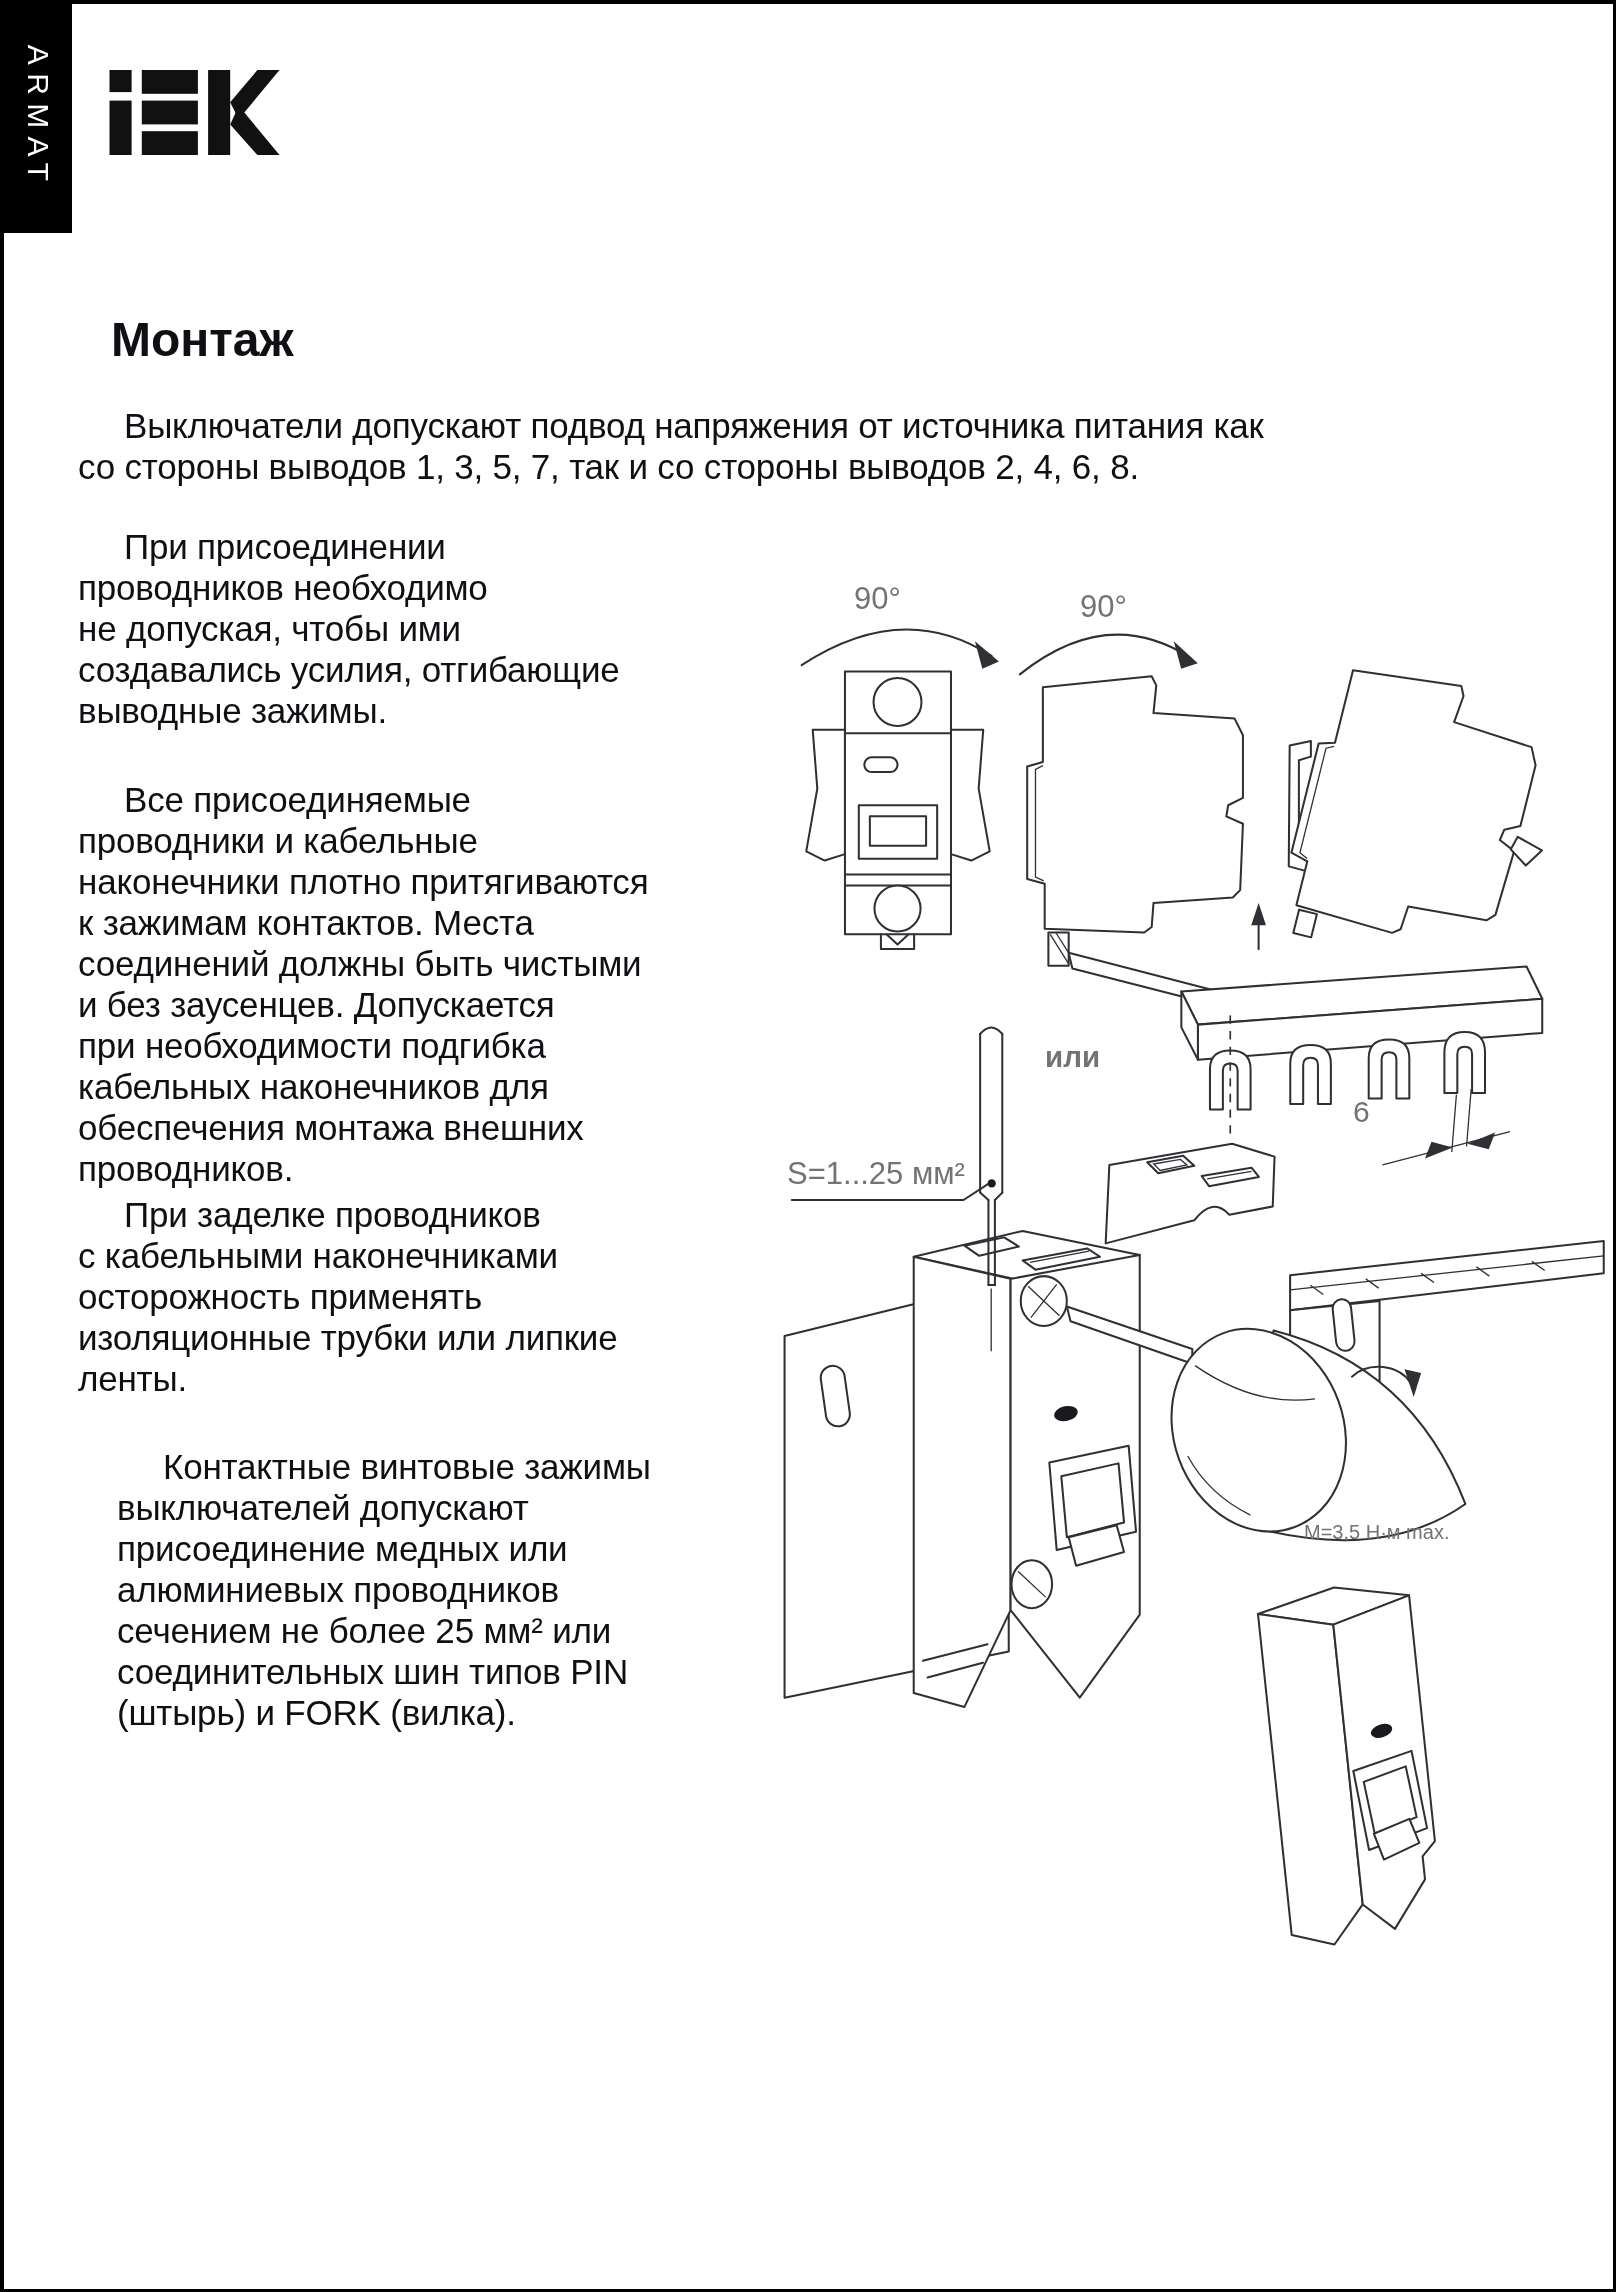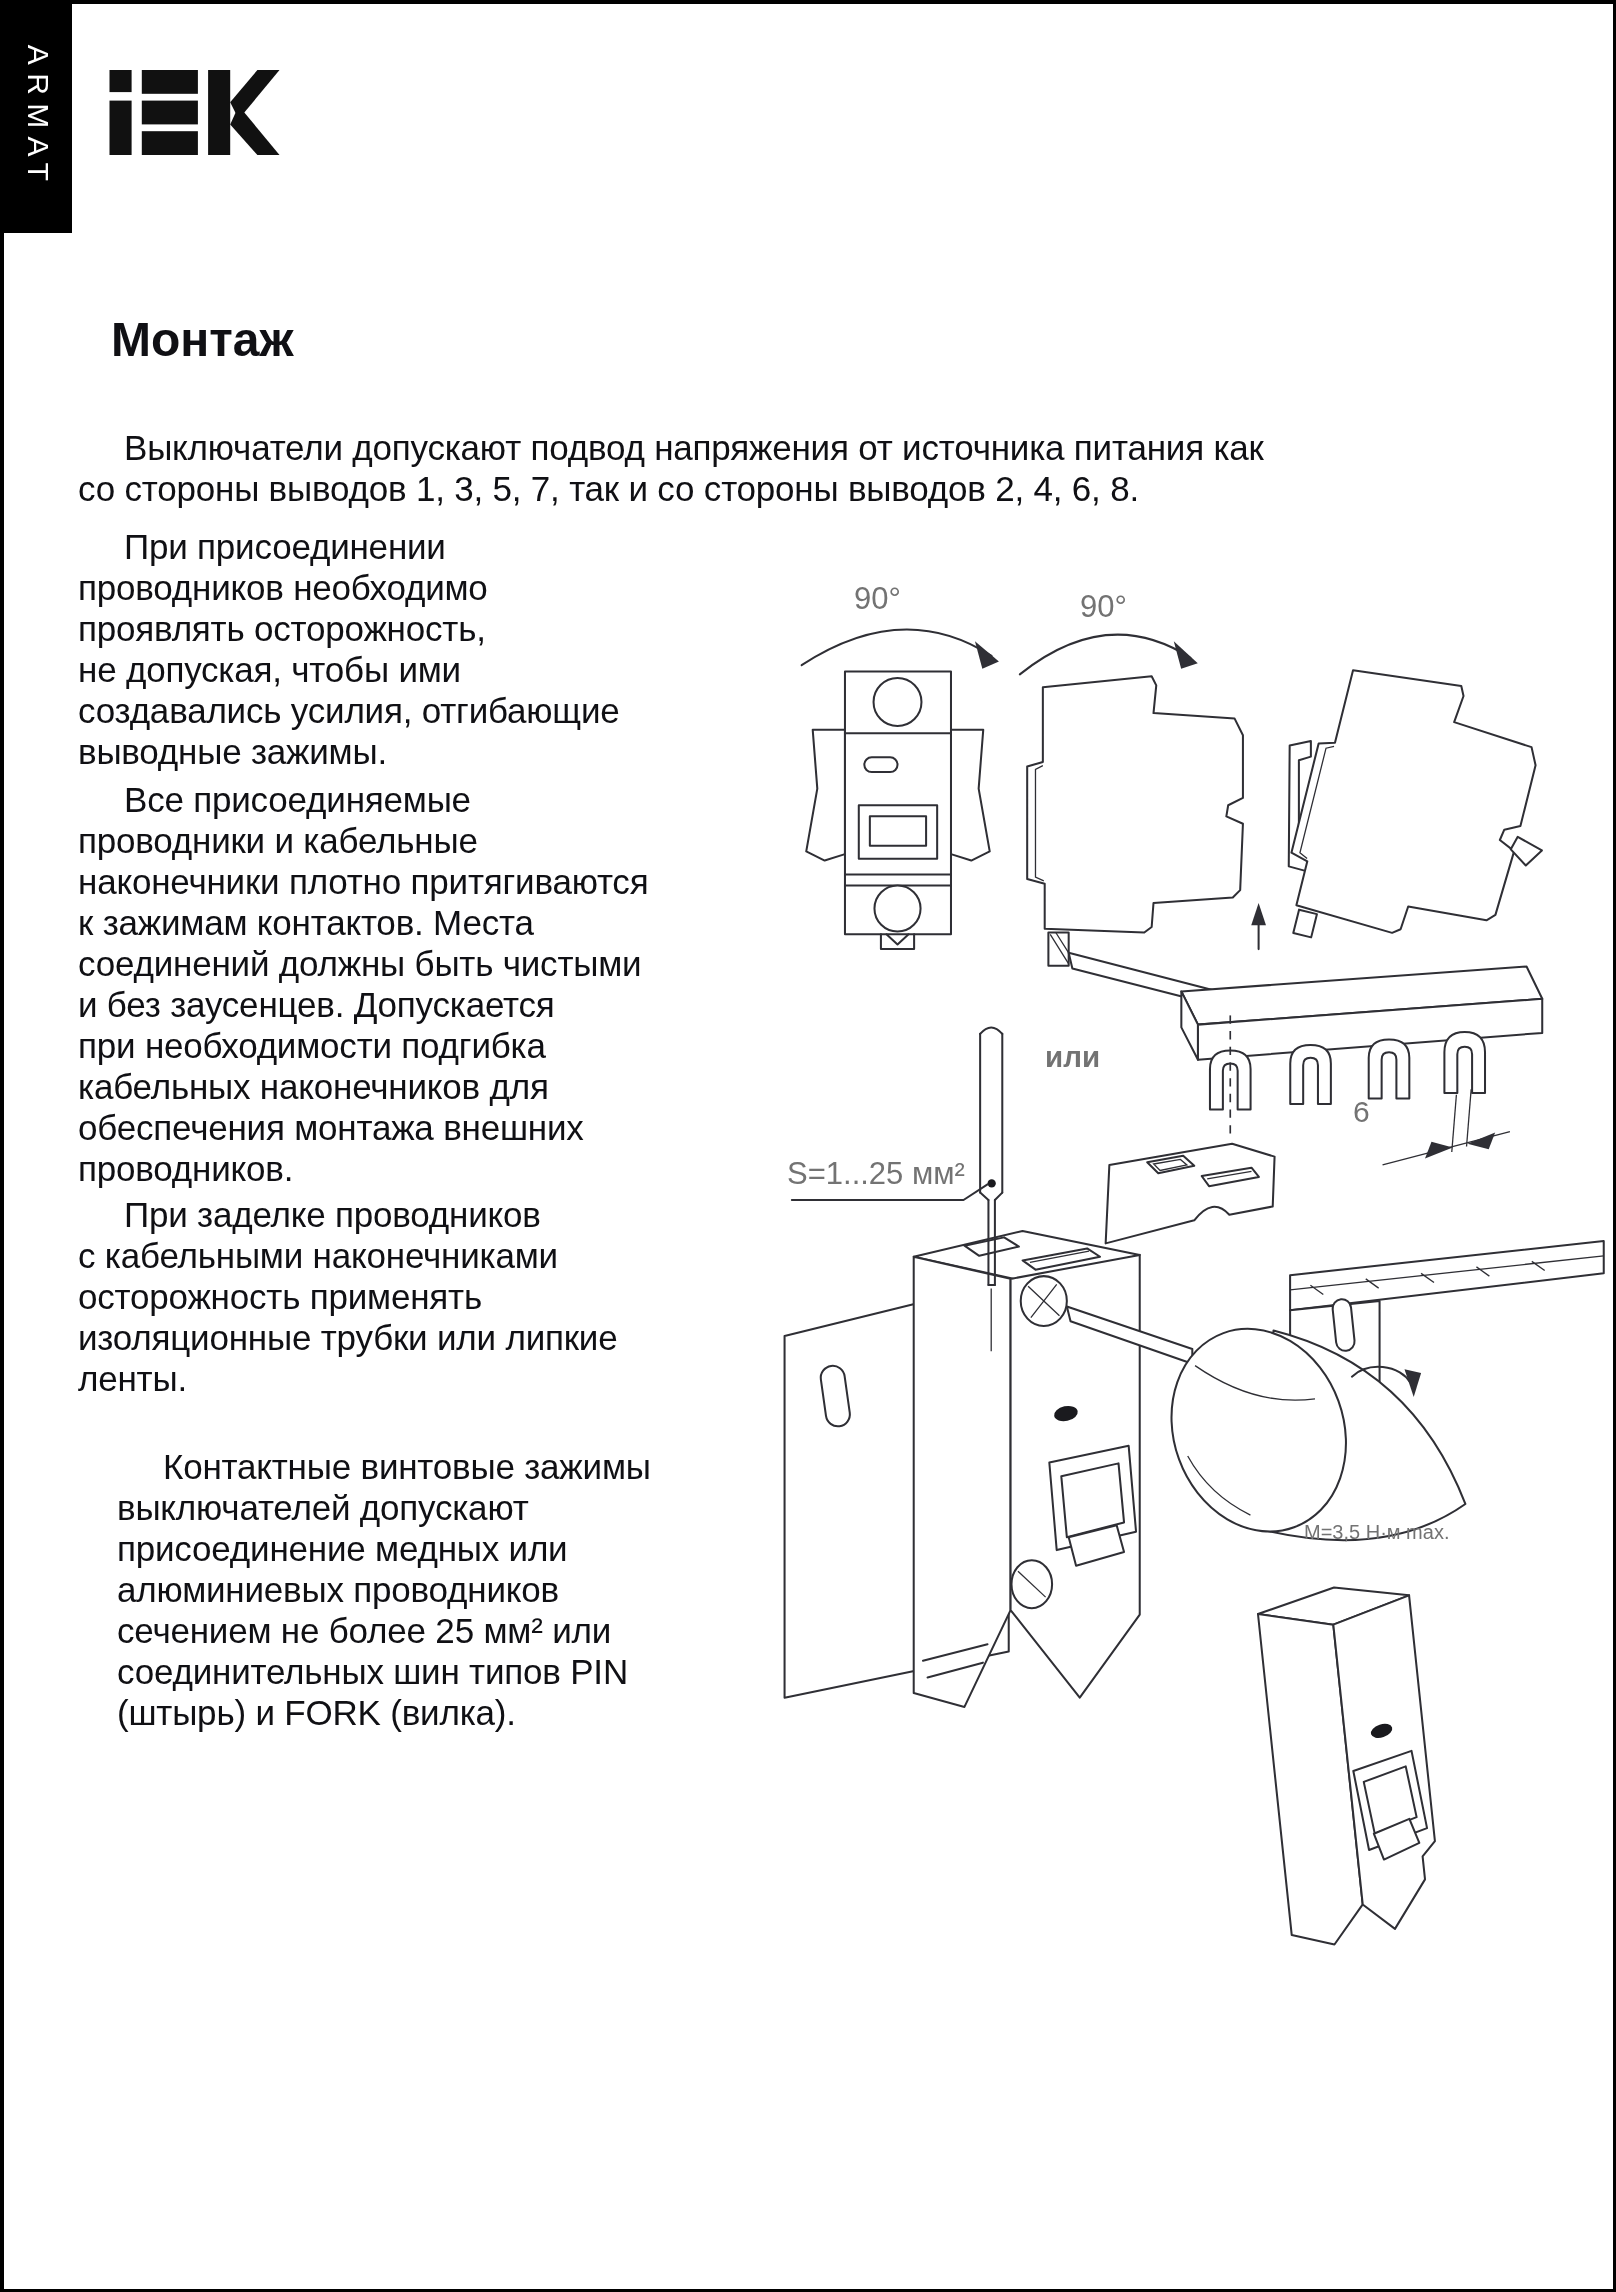--- a/index.html
+++ b/index.html
@@ -12,21 +12,21 @@
   .brand-label {
     position:absolute; left:50%; top:50%;
     transform:translate(-50%,-50%) rotate(90deg);
     color:#fff; font-size:30px; font-weight:500; letter-spacing:8.3px; white-space:nowrap;
   }
   .logo { position:absolute; left:109px; top:70px; width:171px; height:85px; }
   .heading { position:absolute; left:111px; top:312px; font-size:48px; font-weight:700; }
   .para { position:absolute; left:78px; font-size:35px; line-height:41px; letter-spacing:-0.2px; }
   .para .line { white-space:nowrap; }
   .para .line:first-child { padding-left:46px; }
-  .p1 { top:427px; }
+  .p1 { top:405px; }
   .p2 { top:526px; }
   .p3 { top:779px; }
   .p4 { top:1194px; }
   .p5 { top:1446px;margin-left:39px; }
   .fig { position:absolute; }
   .fig-label { position:absolute; font-size:31px; color:#737373; white-space:nowrap; }
   .lbl-90-1 { left:854px; top:581px; }
   .lbl-90-2 { left:1080px; top:589px; }
   .lbl-or   { left:1045px; top:1040px; font-size:29.5px; font-weight:700; }
   .lbl-s    { left:787px;  top:1156px; }
@@ -61,21 +61,20 @@
 
   <div class="heading">Монтаж</div>
 
   <div class="para p1">
       <div class="line">Выключатели допускают подвод напряжения от источника питания как</div>
       <div class="line">со стороны выводов 1, 3, 5, 7, так и со стороны выводов 2, 4, 6, 8.</div>
     </div>
   <div class="para p2">
       <div class="line">При присоединении</div>
       <div class="line">проводников необходимо</div>
-      <div class="line">проявлять осторожность,</div>
       <div class="line">не допуская,  чтобы ими</div>
       <div class="line">создавались усилия,  отгибающие</div>
       <div class="line">выводные зажимы.</div>
     </div>
   <div class="para p3">
       <div class="line">Все присоединяемые</div>
       <div class="line">проводники и кабельные</div>
       <div class="line">наконечники плотно притягиваются</div>
       <div class="line">к зажимам контактов. Места</div>
       <div class="line">соединений должны быть чистыми</div>

